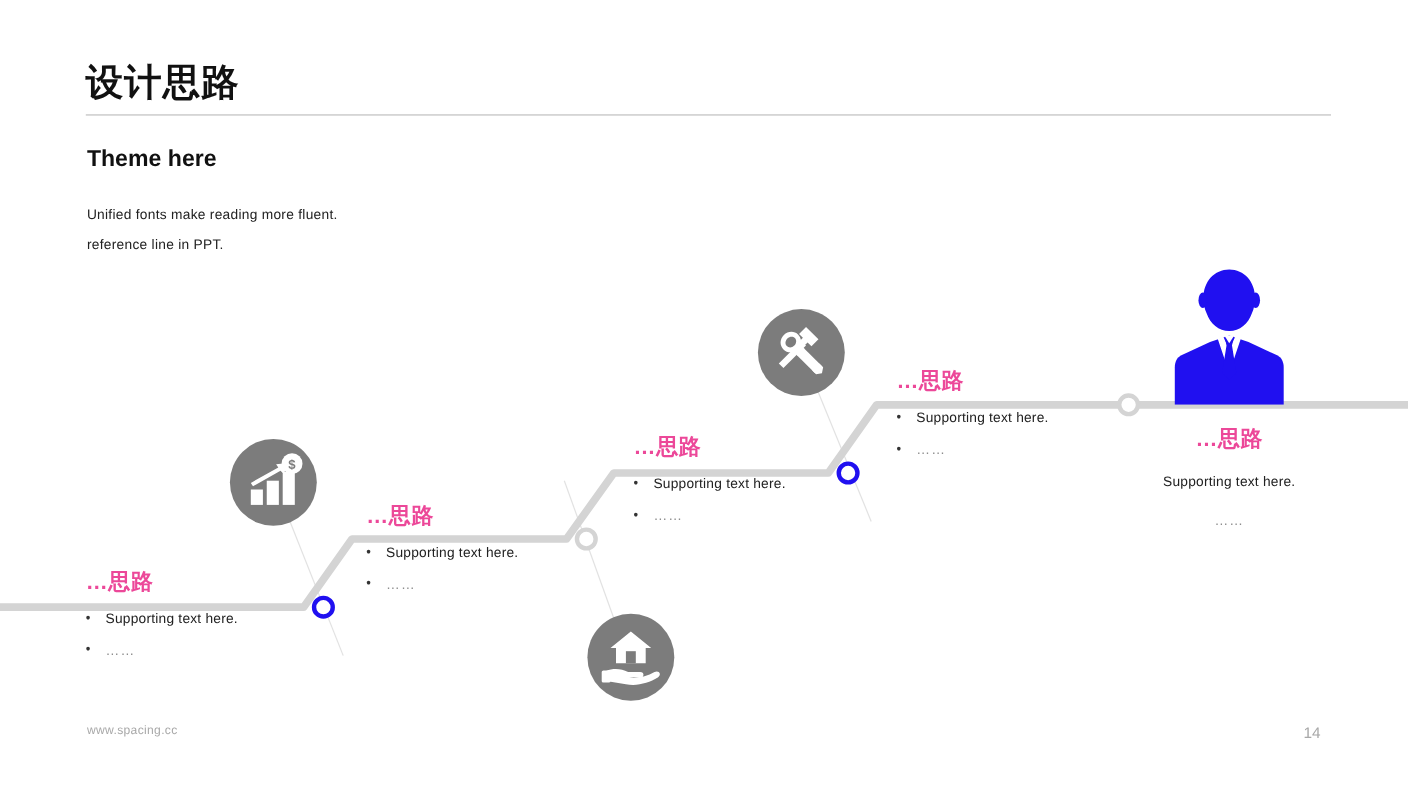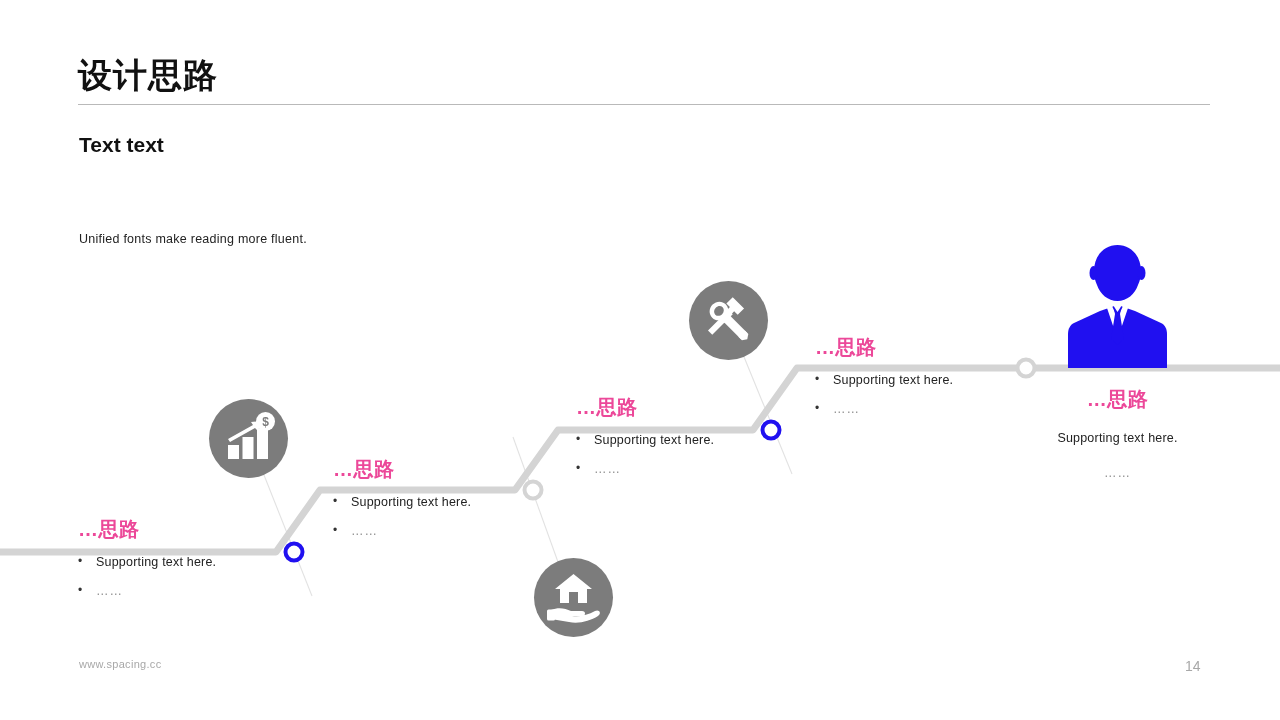--- a/index.html
+++ b/index.html
@@ -50,21 +50,21 @@
   .body-copy {
     position: absolute;
     left: 79px;
     top: 182px;
     width: 520px;
     font-size: 12.5px;
     color: #222222;
     line-height: 26.5px;
     letter-spacing: 0.25px;
   }
-  .body-copy div { white-space: nowrap; margin-top: 44px; }
+  .body-copy div { white-space: nowrap; }
 
   
   #diagram {
     position: absolute;
     left: 0;
     top: 0;
     width: 1280px;
     height: 720px;
   }
 
@@ -150,24 +150,25 @@
     text-align: center;
   }
 </style>
 </head>
 <body>
 
 <div id="slide">
 
   <div class="page-title">设计思路</div>
   <div class="title-rule"></div>
-  <div class="subtitle">Text text</div>
+  <div class="subtitle">Theme here</div>
 
   <div class="body-copy">
     <div>Unified fonts make reading more fluent.</div>
+    <div>reference line in PPT.</div>
   </div>
 
   <svg id="diagram" viewBox="0 0 1280 720" width="1280" height="720">
 
     <g stroke="#e2e2e2" stroke-width="1.1" fill="none">
       <line x1="262" y1="470" x2="312" y2="596"></line>
       <line x1="558" y1="562" x2="513" y2="437"></line>
       <line x1="742" y1="352" x2="792" y2="474"></line>
     </g>
 

